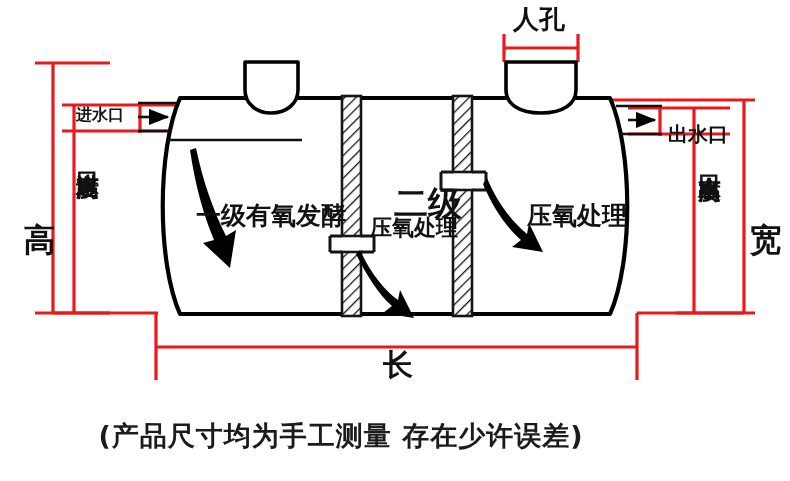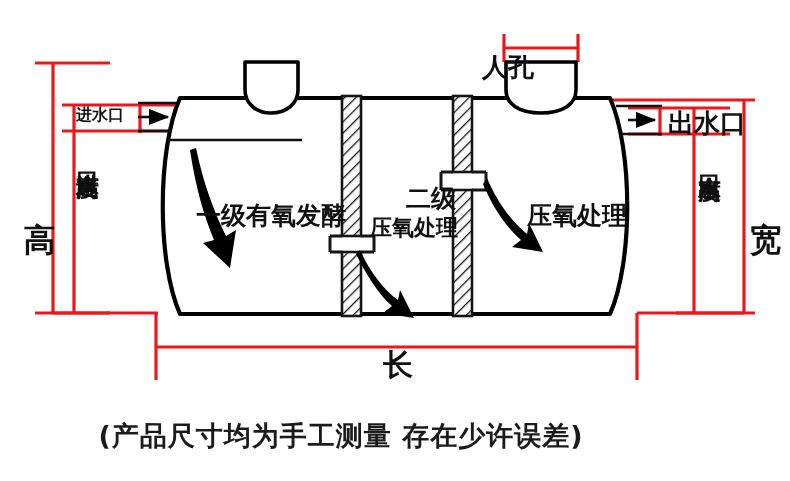--- a/index.html
+++ b/index.html
@@ -183,32 +183,32 @@
                C 507 228, 493 208, 483 184 Z"></path>
     </g>
   </svg>
 
   <div class="lbl vert" style="left:24px; top:196px; font-size:32px;">高</div>
 
   <div class="lbl" style="left:76px; top:107px; font-size:16px;">进水口</div>
 
   <div class="lbl vert" style="left:76px; top:155px; font-size:23px; height:130px;">进水口高度</div>
 
-  <div class="lbl" style="left:668px; top:110px; font-size:26px;">出水口</div>
+  <div class="lbl" style="left:668px; top:124px; font-size:20px;">出水口</div>
 
   <div class="lbl vert" style="left:698px; top:158px; font-size:23px; height:130px;">出水口高度</div>
 
   <div class="lbl vert" style="left:750px; top:196px; font-size:32px;">宽</div>
 
   <div class="lbl" style="left:383px; top:350px; font-size:30px;">长</div>
 
-  <div class="lbl" style="left:482px; top:6px; font-size:26px;margin-top:48px;">人孔</div>
+  <div class="lbl" style="left:513px; top:6px; font-size:26px;">人孔</div>
 
   <div class="lbl" style="left:196px; top:203px; font-size:25px;">一级有氧发酵</div>
 
-  <div class="lbl" style="left:406px; top:186px; font-size:25px;">二级</div>
+  <div class="lbl" style="left:394px; top:186px; font-size:34px;">二级</div>
   <div class="lbl" style="left:370px; top:217px; font-size:22px;">压氧处理</div>
 
   <div class="lbl" style="left:527px; top:203px; font-size:25px;">压氧处理</div>
 
   <div class="caption">(产品尺寸均为手工测量 存在少许误差)</div>
 
 </div>
 
 </body></html>

